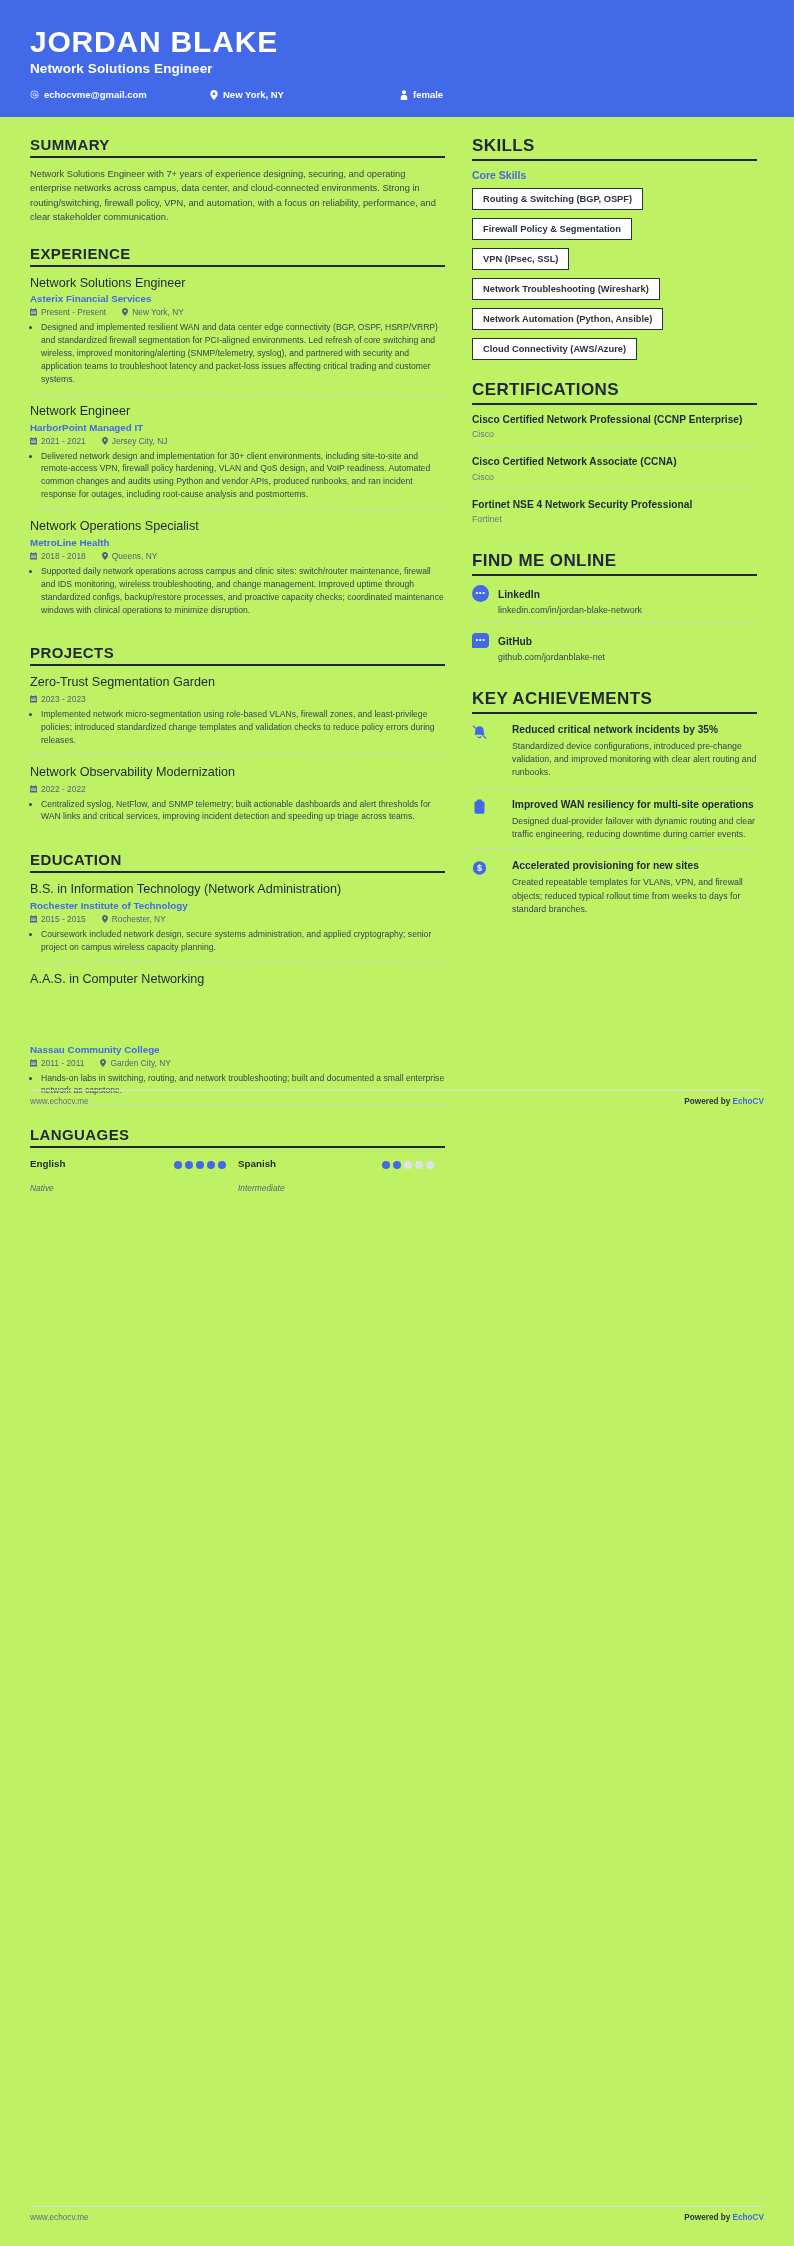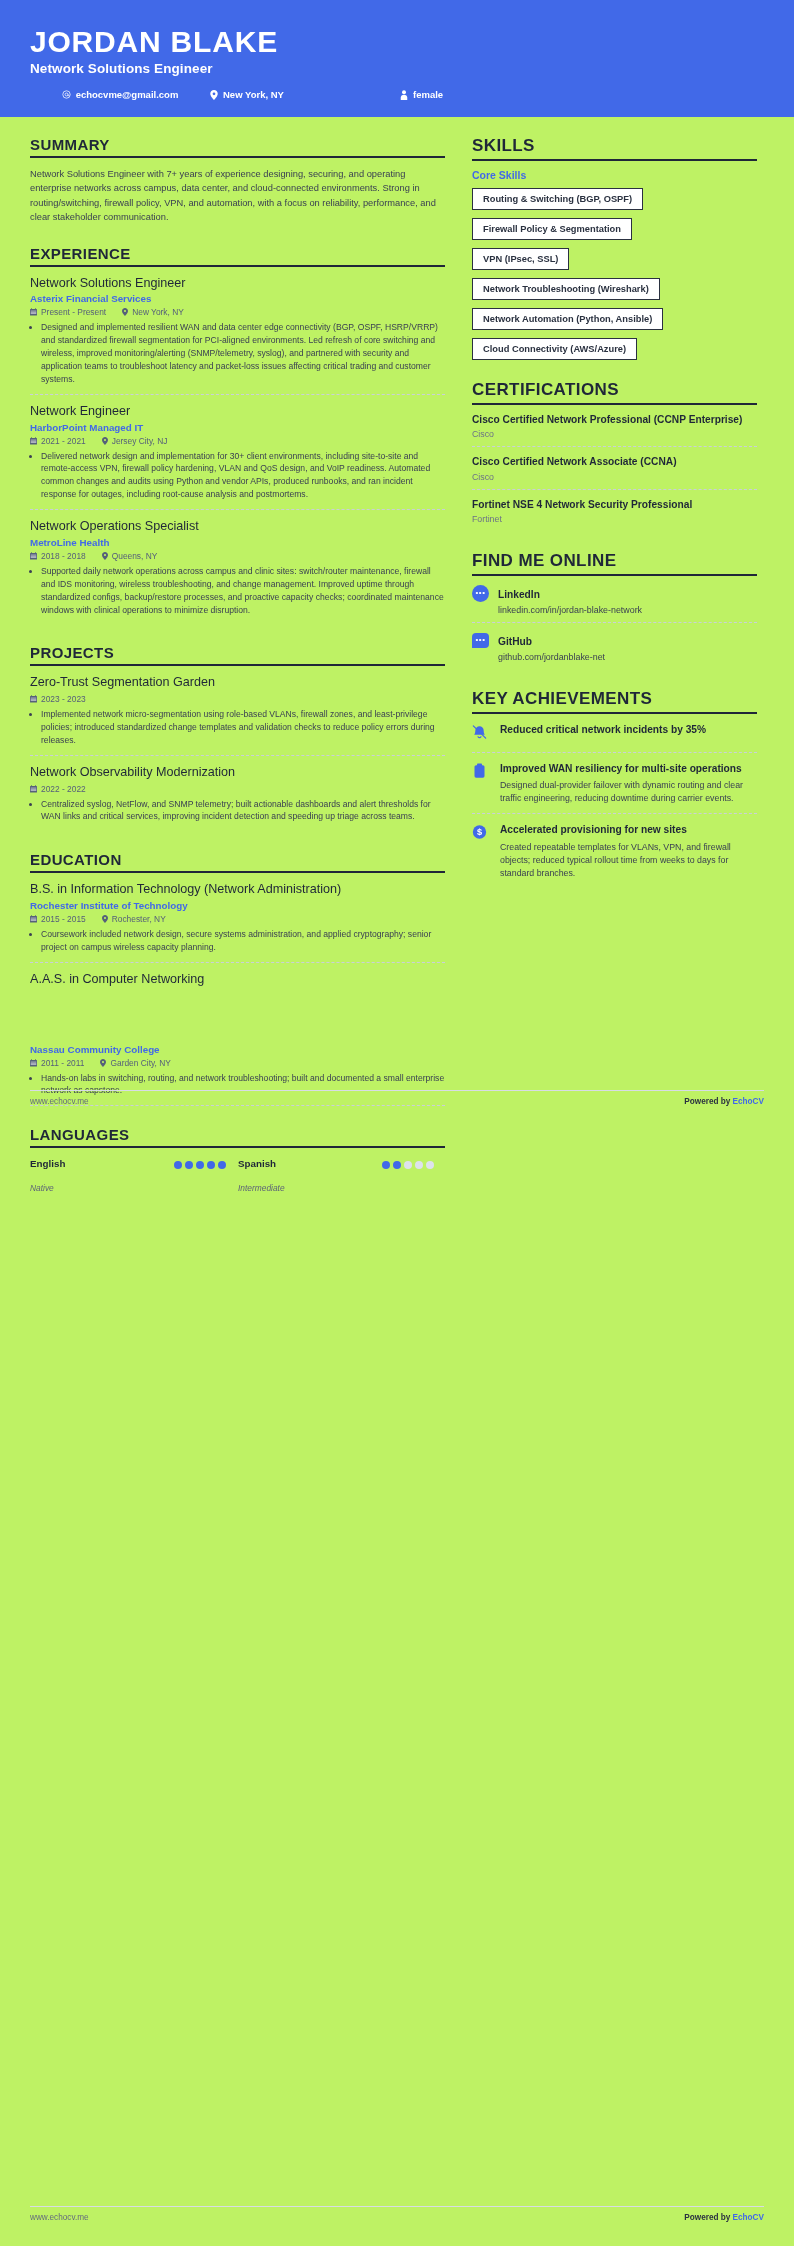--- a/index.html
+++ b/index.html
@@ -40,21 +40,21 @@
     display: flex;
     margin-top: 13px;
     font-size: 9.5px;
     font-weight: 700;
   }
   .contact-item {
     display: flex;
     align-items: center;
     gap: 5px;
   }
-  .contact-item:nth-child(1) { width: 180px; justify-content: center; }
+  .contact-item:nth-child(1) { width: 180px; }
   .contact-item:nth-child(2) { width: 190px; }
   .contact-item:nth-child(3) { width: 150px; }
   .contact-item svg { display: block; }
 
   
   .body {
     display: flex;
     padding: 0 30px;
     gap: 27px;
     align-items: flex-start;
@@ -198,21 +198,21 @@
   }
   .online-url {
     font-size: 8.9px;
     color: #3a4152;
     margin-top: 3px;
   }
 
   
   .ach {
     display: flex;
-    gap: 9px;
+    gap: 21px;
     align-items: flex-start;
     padding: 9px 0 8px 0;
     border-bottom: 1px dashed #c9cfda;
   }
   .ach:last-child { border-bottom: none; }
   .ach-icon { flex: 0 0 19px; margin-top: 1px; }
   .ach-title {
     font-size: 10.2px;
     font-weight: 700;
     color: #1f2738;
@@ -547,20 +547,21 @@
         <div class="ach">
           <span class="ach-icon">
             <svg width="15" height="16" viewBox="0 0 18 18" fill="none" stroke="#4169e8" stroke-width="1.5" stroke-linecap="round">
               <path d="M4 7.2a5 5 0 0 1 10 0c0 4 1.4 5 1.4 5H2.6s1.4-1 1.4-5z" fill="#4169e8" stroke="none"></path>
               <path d="M7.3 14.8a1.9 1.9 0 0 0 3.4 0" stroke="#4169e8"></path>
               <path d="M1.6 1.6l14.8 14.8" stroke="#4169e8"></path>
             </svg>
           </span>
           <span>
             <div class="ach-title">Reduced critical network incidents by 35%</div>
+            <div class="ach-desc">Standardized device configurations, introduced pre-change validation, and improved monitoring with clear alert routing and runbooks.</div>
           </span>
         </div>
 
         <div class="ach">
           <span class="ach-icon">
             <svg width="15" height="16" viewBox="0 0 18 18" fill="#4169e8">
               <rect x="3" y="2" width="12" height="15" rx="2"></rect>
               <rect x="6" y="0" width="6" height="3.4" rx="1" fill="#4169e8"></rect>
             </svg>
           </span>

